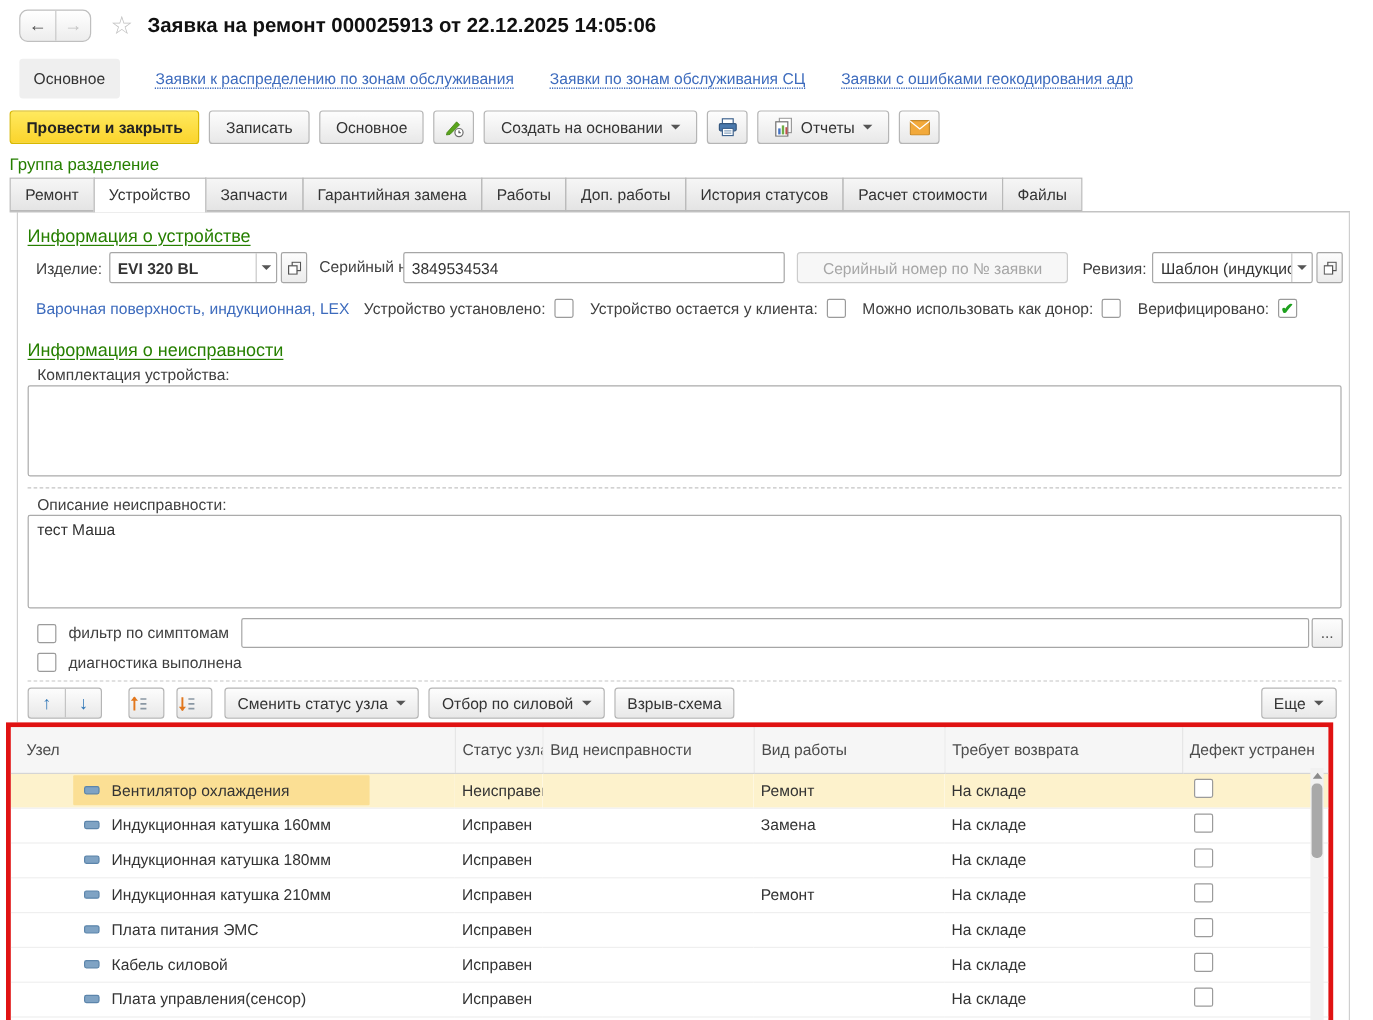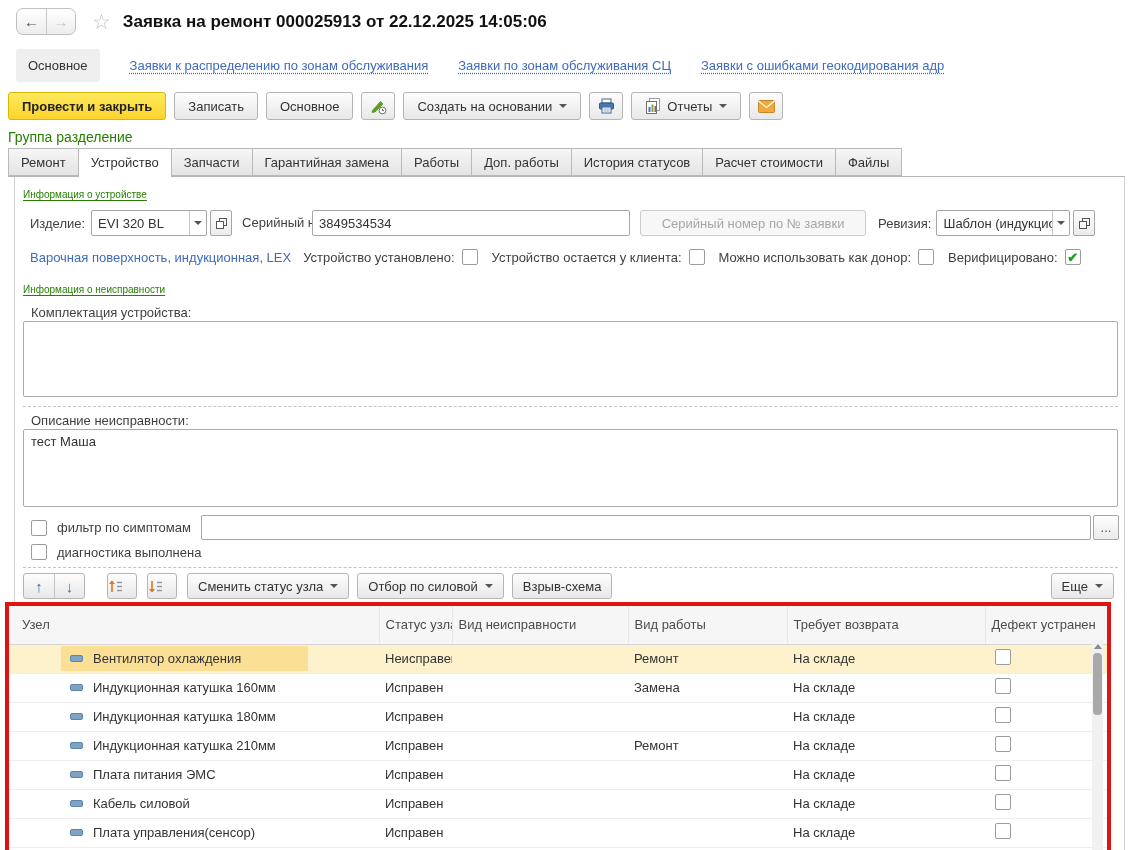--- a/index.html
+++ b/index.html
@@ -39,21 +39,21 @@
   
   .tabs-hairline { position:absolute; top:176px; left:8px; width:1117px; height:1px; background:#b5b5b5; z-index:1; }
   .tabs { position:absolute; top:148px; left:8px; display:flex; z-index:2; }
   .tab {
     height:28px; line-height:27px; padding:0 12px; background:linear-gradient(#f6f6f6,#e4e4e4);
     border:1px solid #b9b9b9; margin-right:-1px; cursor:pointer; color:#333; white-space:nowrap;
   }
   .tab.active { background:#fff; height:29px; border-bottom:none; position:relative; z-index:3; }
   
   .panel { position:absolute; top:177px; left:14px; width:1111px; height:673px; border-left:1px solid #cfcfcf; border-right:1px solid #cfcfcf; background:#fff; }
-  .sec-title { position:absolute; left:8px; color:#267f00; font-size:10px; text-decoration:underline; text-underline-offset:2px; cursor:pointer; white-space:nowrap; }
+  .sec-title { position:absolute; left:8px; color:#267f00; font-size:15px; text-decoration:underline; text-underline-offset:2px; cursor:pointer; white-space:nowrap; }
   .lbl { color:#3f3f3f; white-space:nowrap; }
   .field { background:#fff; border:1px solid #a6a6a6; border-radius:2px; height:26px; display:flex; align-items:center; padding:0 6px; overflow:hidden; white-space:nowrap; }
   .combo { display:flex; align-items:stretch; border:1px solid #a6a6a6; border-radius:2px; height:26px; background:#fff; }
   .combo .cmb-text { flex:1; display:flex; align-items:center; padding:0 6px; overflow:hidden; white-space:nowrap; }
   .combo .cmb-dd { width:17px; border-left:1px solid #c9c9c9; display:flex; align-items:center; justify-content:center; cursor:pointer; }
   .mini-btn { width:22px; height:26px; margin-left:3px; border:1px solid #a6a6a6; border-radius:2px; background:linear-gradient(#fdfdfd,#ececec); display:inline-flex; align-items:center; justify-content:center; cursor:pointer; }
   .device-row { position:absolute; top:33px; left:15px; display:flex; align-items:center; }
   .two-line { width:66px; line-height:1.15; }
   .type-row { position:absolute; top:72px; left:15px; display:flex; align-items:center; white-space:nowrap; }
   .type-link { color:#3d6bbd; cursor:pointer; margin-right:10px; }
@@ -192,21 +192,21 @@
   <div class="tab">Расчет стоимости</div>
   <div class="tab">Файлы</div>
 </div>
 
 <div class="panel">
 
   <div class="sec-title" style="top:12px">Информация о устройстве</div>
 
   <div class="device-row">
     <span class="lbl">Изделие:</span>
-    <div class="combo" style="width:116px; margin-left:6px;">
+    <div class="combo" style="width:140px; margin-left:6px;font-weight:bold;">
       <span class="cmb-text">EVI 320 BL</span>
       <span class="cmb-dd">
           <span class="caret" style="margin:4px 0 0 0"></span>
         </span>
     </div>
     <span class="mini-btn">
       <svg width="11" height="11" viewBox="0 0 11 11">
           <rect x="3.5" y="0.5" width="7" height="7" fill="none" stroke="#555"></rect>
           <rect x="0.5" y="3.5" width="7" height="7" fill="#fff" stroke="#555"></rect>
         </svg>

